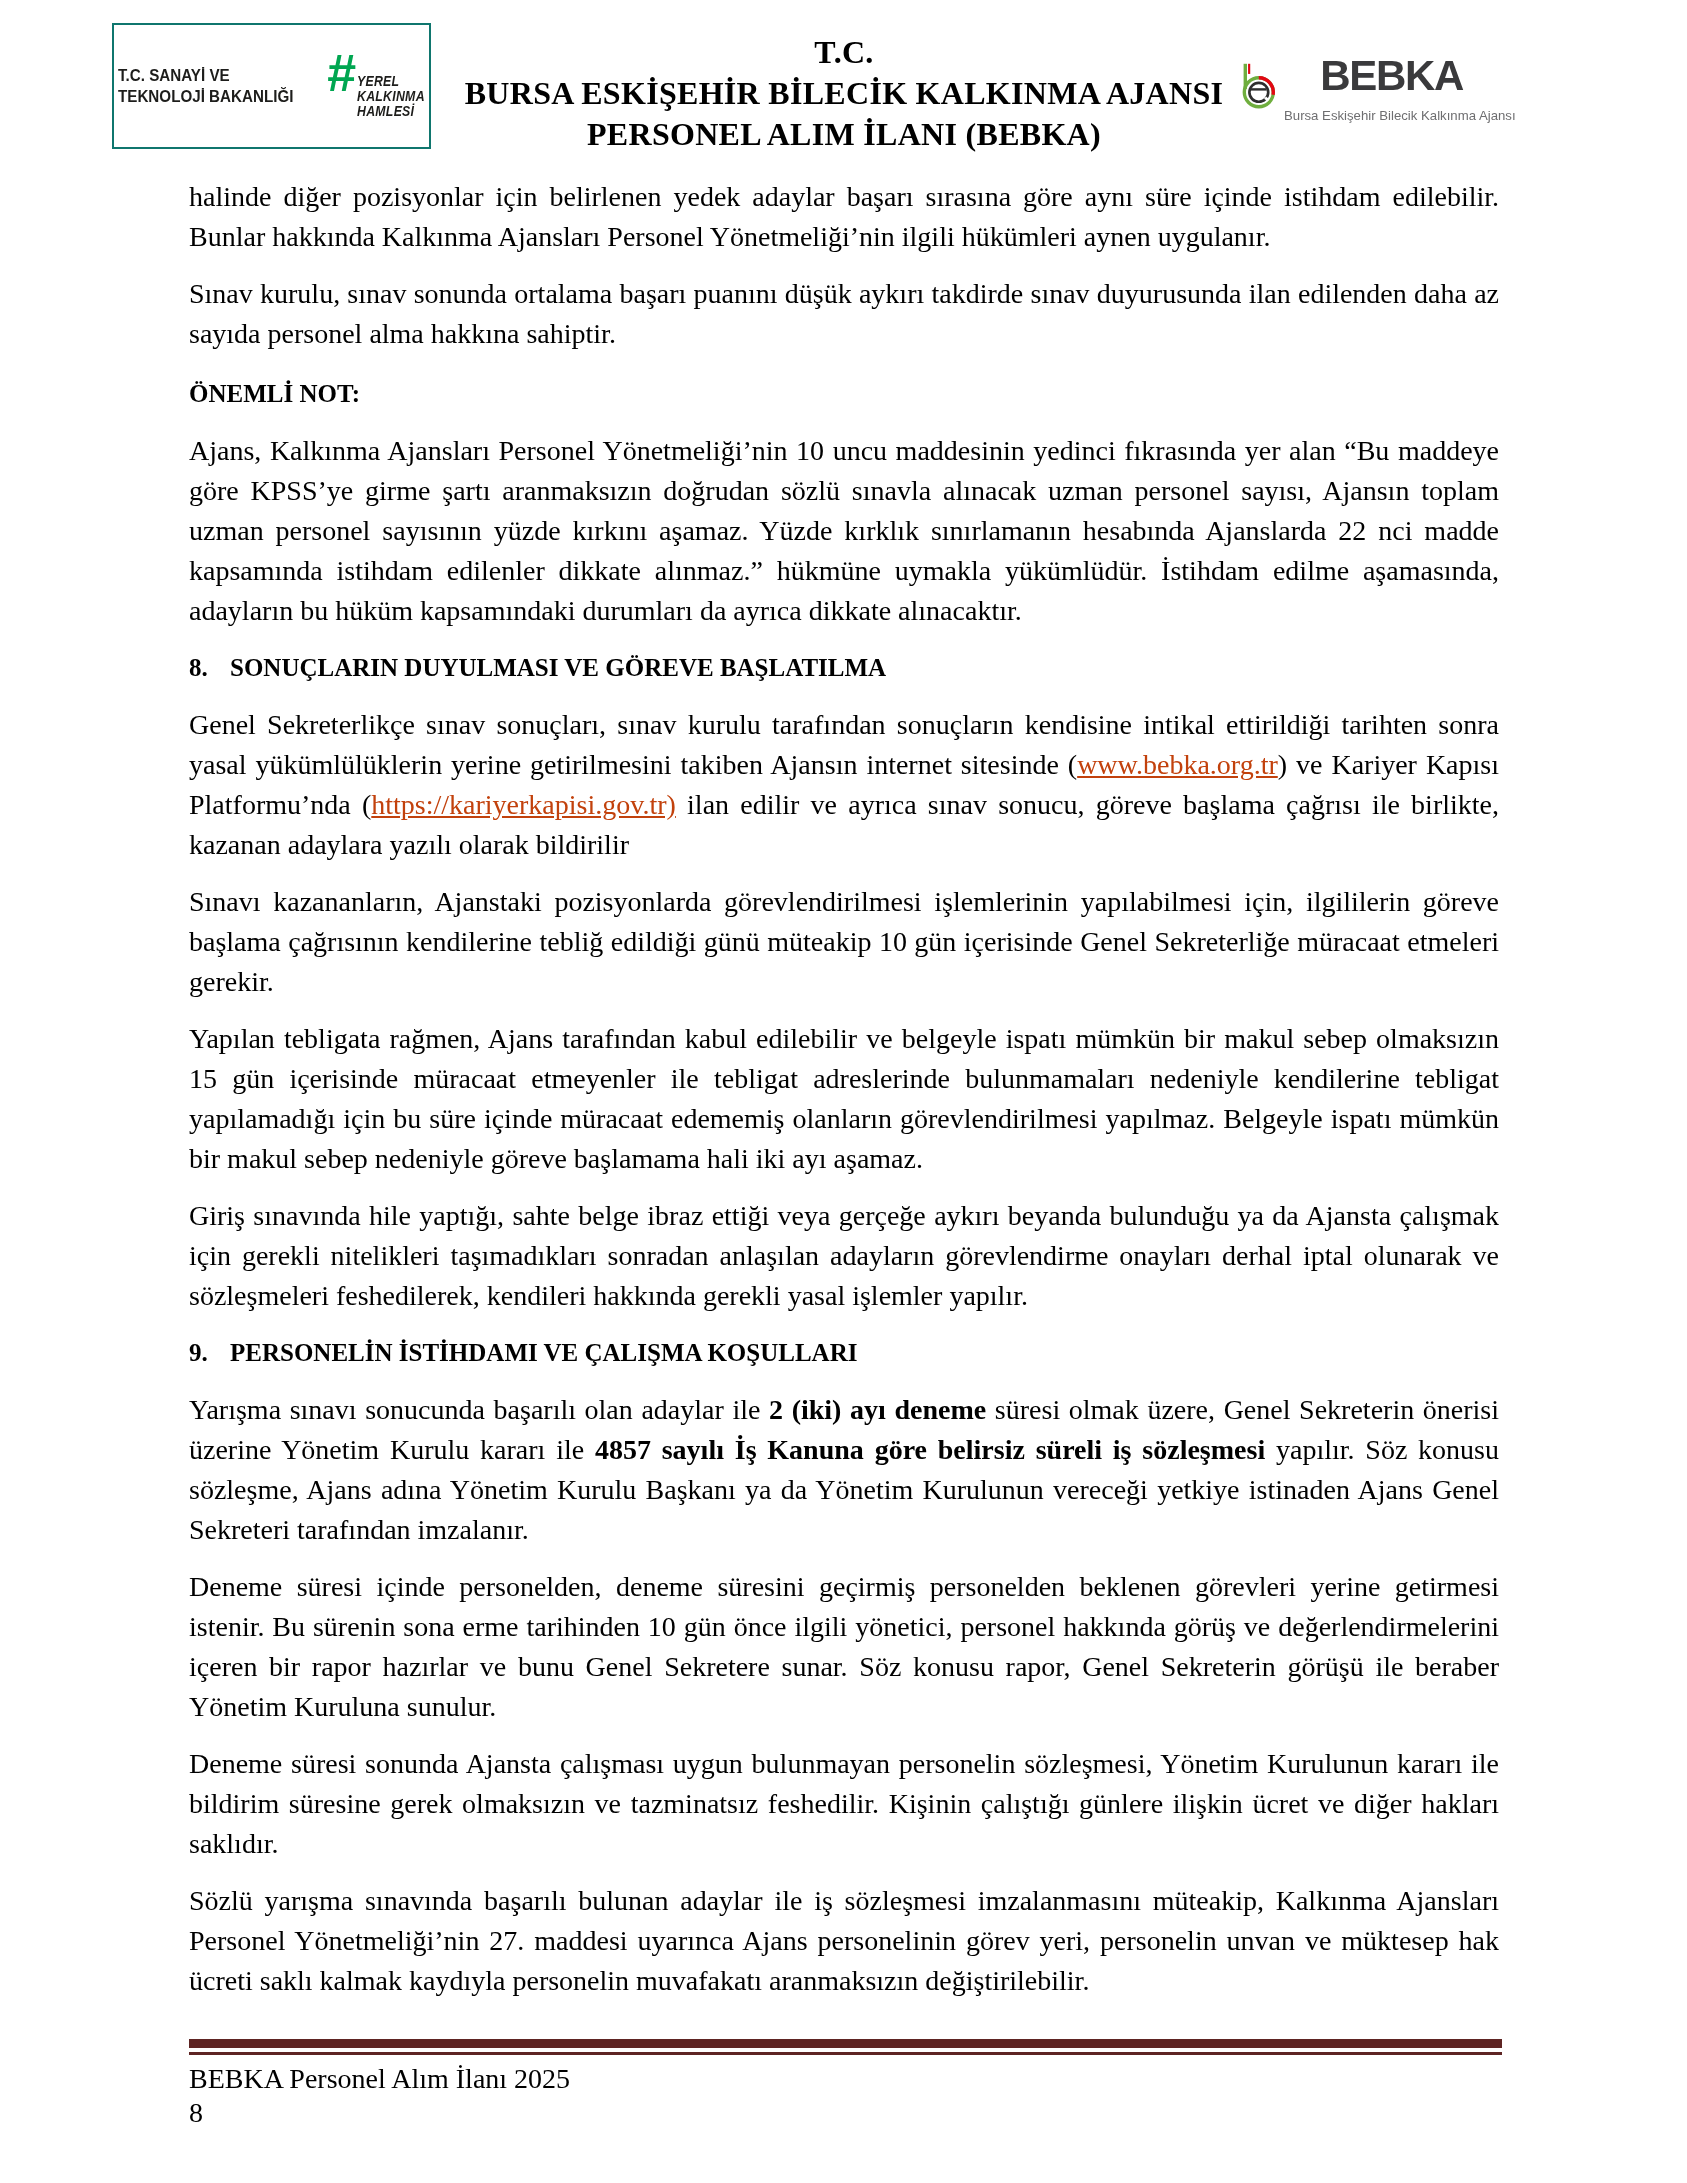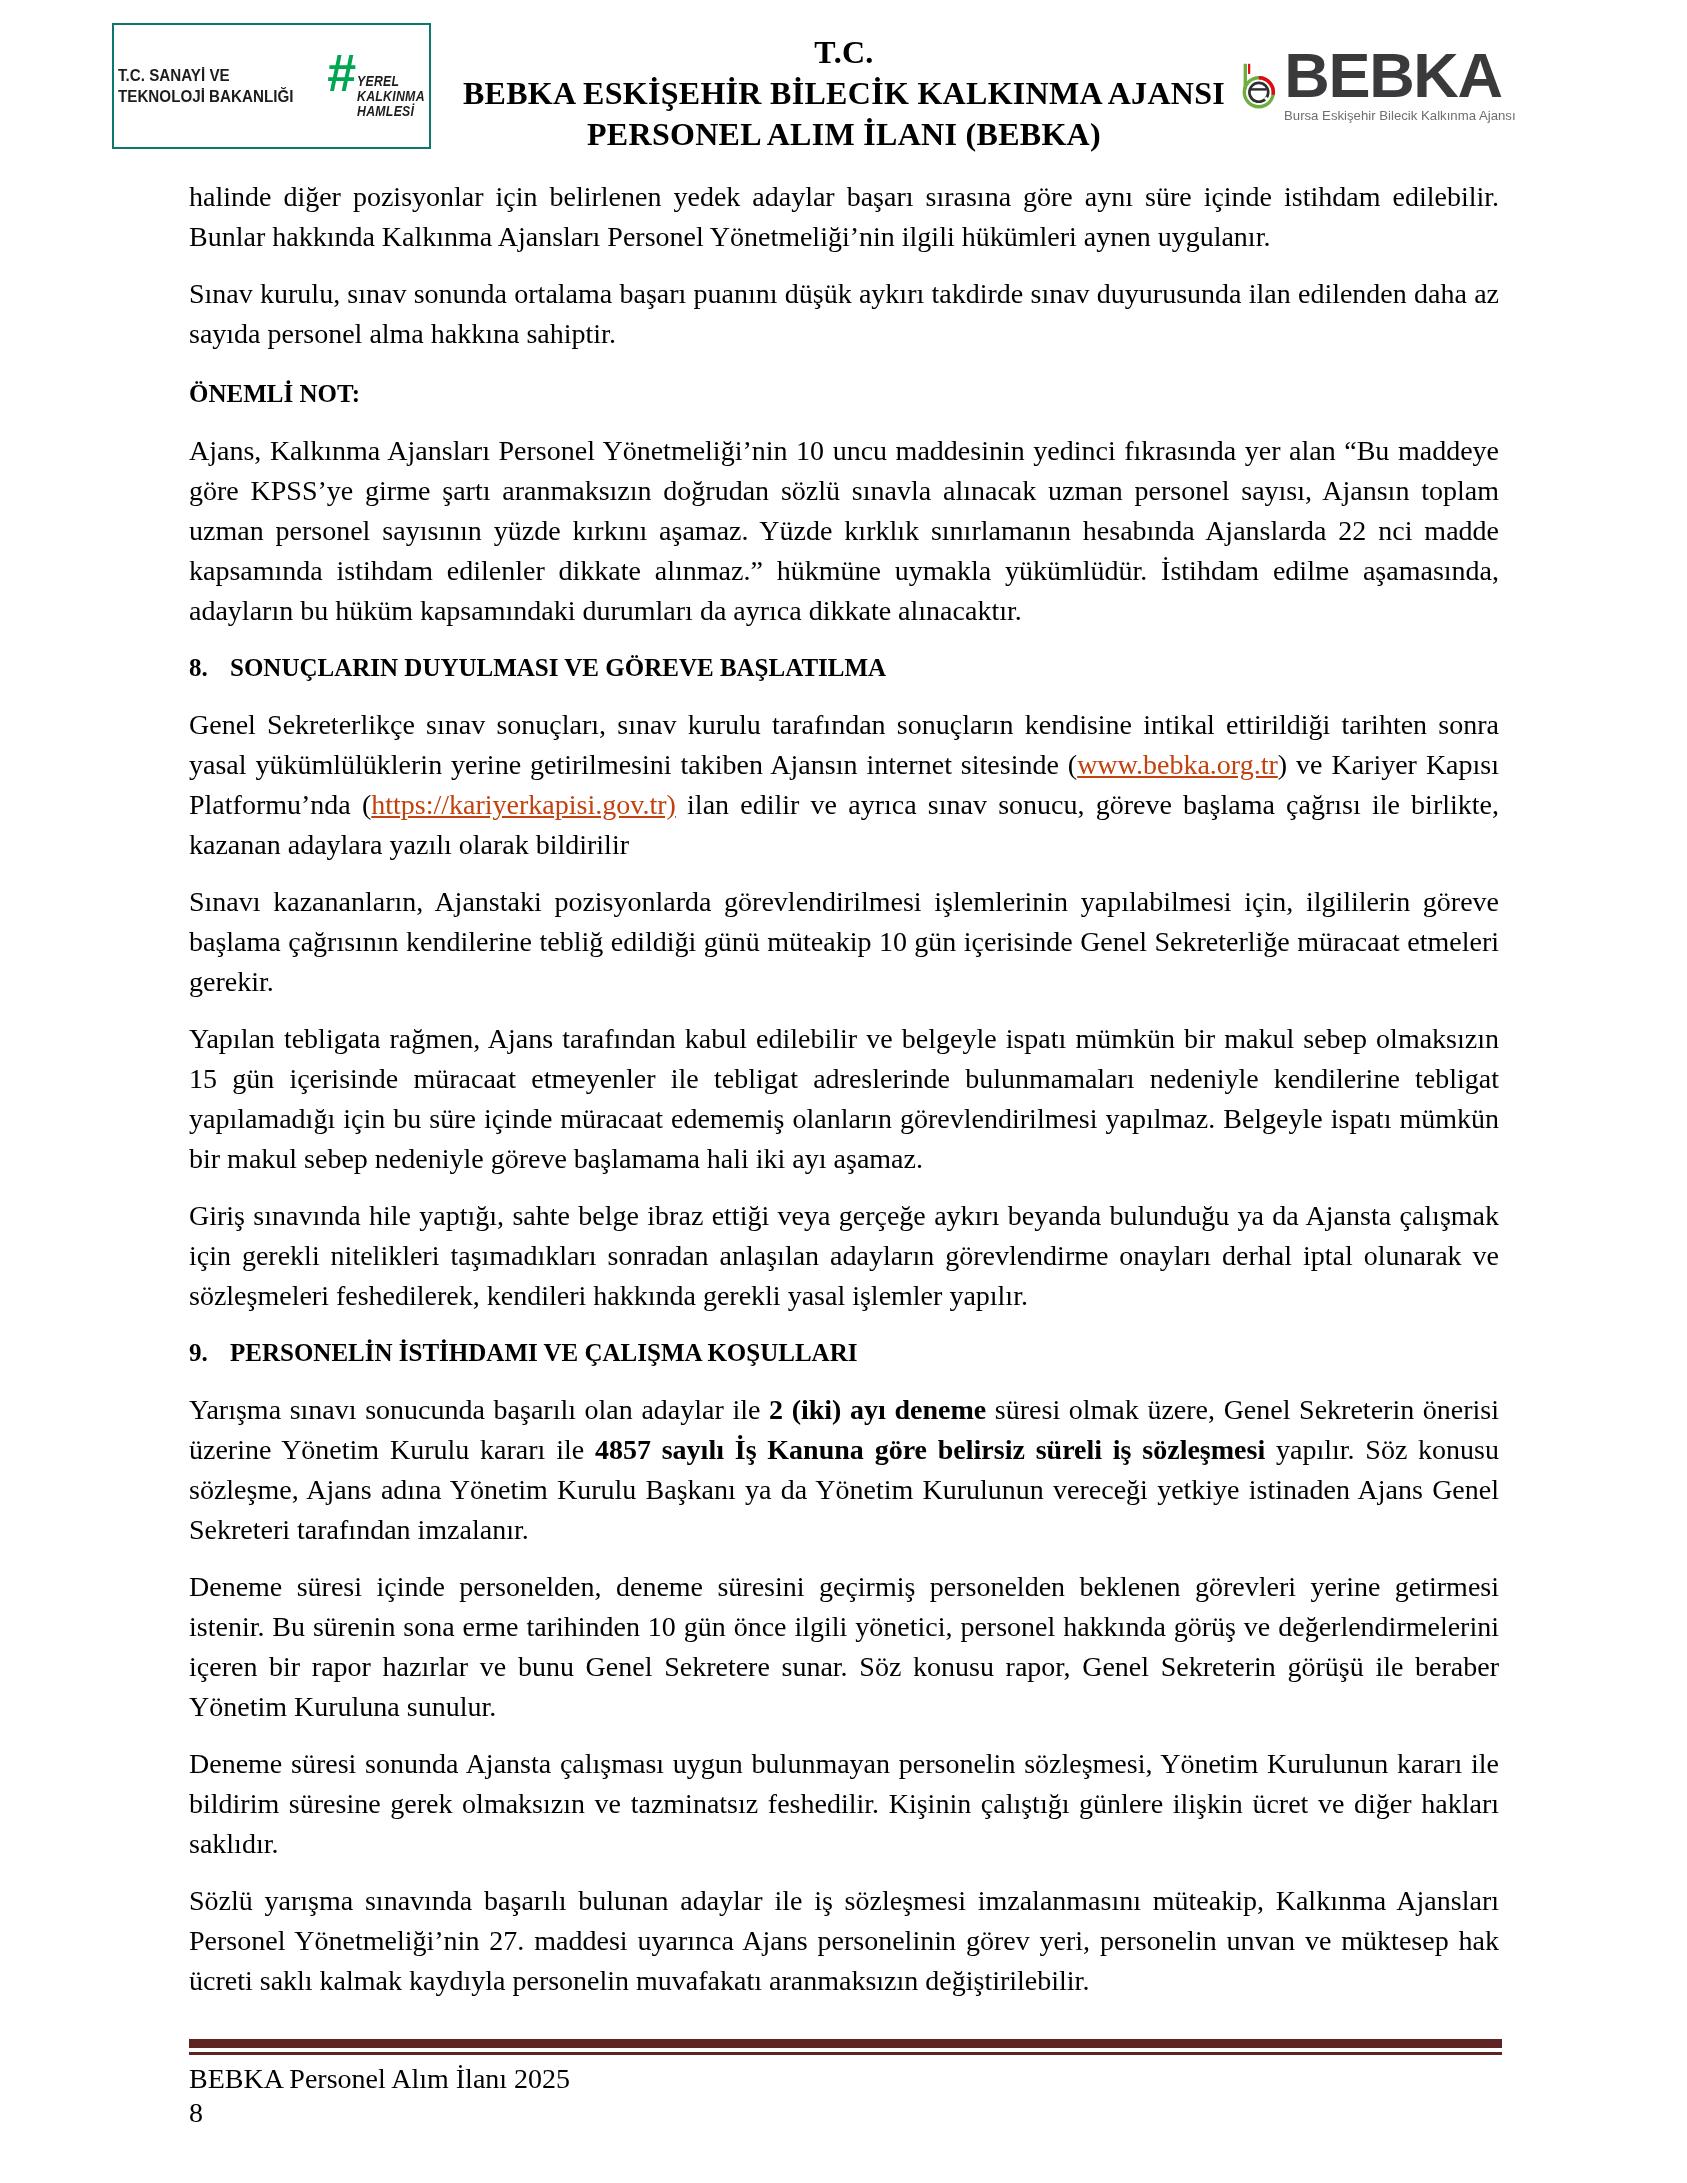--- a/index.html
+++ b/index.html
@@ -43,21 +43,21 @@
     text-align:center;font-weight:bold;color:#000;
     font-size:32px;line-height:41px;letter-spacing:0.3px;
   }
   .bebka-logo{
     position:absolute;left:1239px;top:26.5px;width:284px;height:122px;
     display:flex;align-items:flex-start;
   }
   .bebka-textcol{margin-left:6.6px;margin-top:18.5px;}
   .bebka-name{
     font-family:"Liberation Sans",sans-serif;font-weight:bold;
-    color:#3a3a3c;font-size:63px;line-height:61px;letter-spacing:-1.3px;
+    color:#3a3a3c;font-size:42px;line-height:61px;letter-spacing:-1.3px;margin-left:36px;
   }
   .bebka-tagline{
     font-family:"Liberation Sans",sans-serif;
     color:#6e6e70;font-size:13.6px;line-height:14.6px;margin-top:2.6px;
     white-space:nowrap;transform:scaleX(.97);transform-origin:left center;
   }
 
   
   .content{
     position:absolute;left:189px;top:177px;width:1310px;
@@ -109,21 +109,21 @@
       <span class="campaign-words">
         <div>YEREL</div>
         <div>KALKINMA</div>
         <div>HAMLESİ</div>
       </span>
     </div>
   </div>
 
   <div class="title-block">
     <div>T.C.</div>
-    <div>BEBKA ESKİŞEHİR BİLECİK KALKINMA AJANSI</div>
+    <div>BURSA ESKİŞEHİR BİLECİK KALKINMA AJANSI</div>
     <div>PERSONEL ALIM İLANI (BEBKA)</div>
   </div>
 
   <div class="bebka-logo">
     <svg width="94" height="119" viewBox="0 0 160 200">
       <path d="M 26 6 L 26 110" stroke="#6FAE3E" stroke-width="14" fill="none"></path>
       <path d="M 42 6 L 42 48" stroke="#E30613" stroke-width="9" fill="none"></path>
       <circle cx="82" cy="124" r="60" fill="none" stroke="#6FAE3E" stroke-width="14"></circle>
       <path d="M 82 64 A 60 60 0 0 1 141 134" fill="none" stroke="#E30613" stroke-width="14"></path>
       <circle cx="82" cy="124" r="39" fill="#ffffff" stroke="#2e2e2e" stroke-width="11"></circle>

